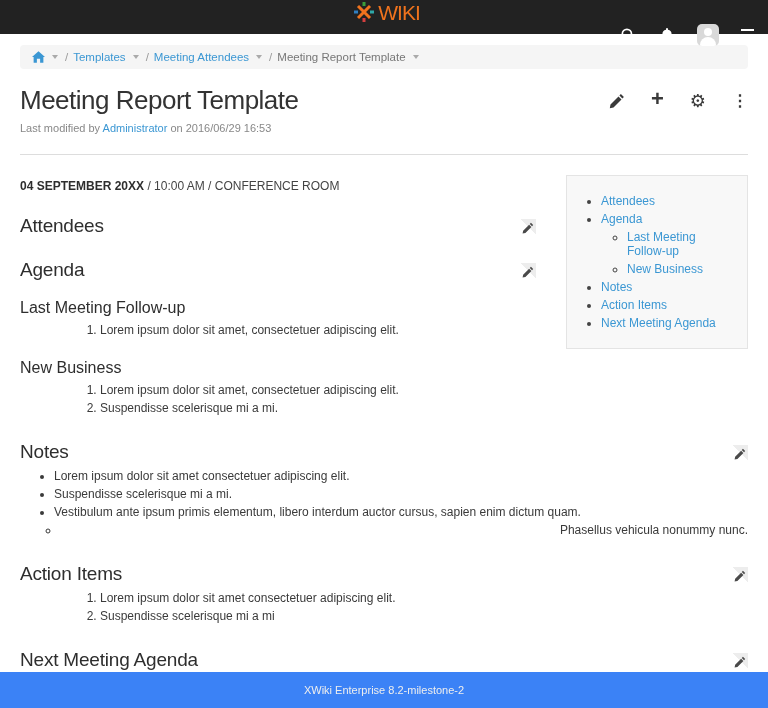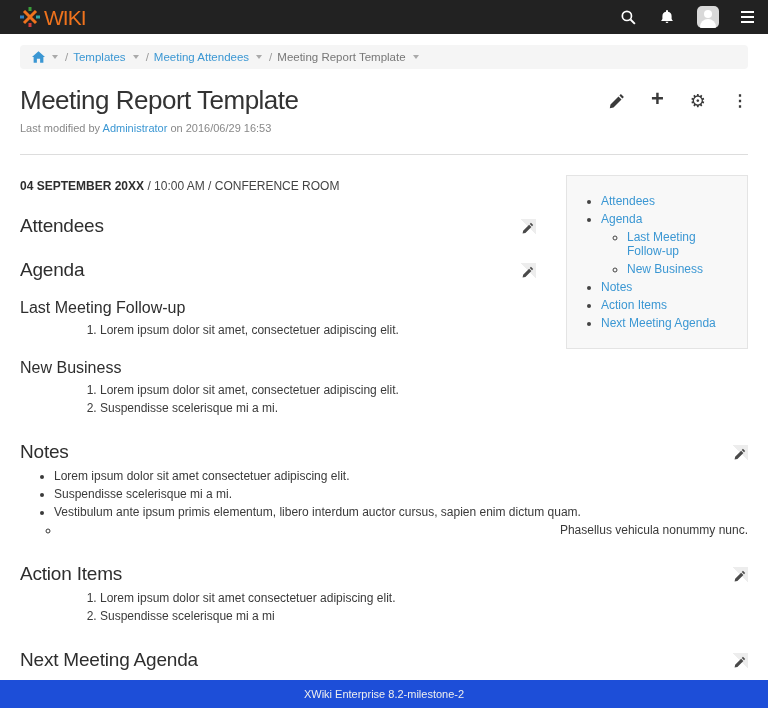--- a/index.html
+++ b/index.html
@@ -13,20 +13,21 @@
   }
   a { text-decoration: none; }
 
   
   .topbar {
     height: 34px;
     background: #222;
     display: flex;
     align-items: center;
     padding: 0 14px 0 18px;
+    flex-direction: column;
   }
   .logo { display: flex; align-items: center; gap: 2px; cursor: pointer; }
   .logo-text {
     color: #f0731d;
     font-size: 21px;
     letter-spacing: -1px;
     font-weight: 400;
     line-height: 1;
   }
   .topbar-actions {
@@ -133,22 +134,22 @@
   }
   .summary-title { font-weight: 700; color: #2e2e2e; font-size: 12px; }
   .summary-box ul { margin: 6px 0 0 22px; list-style: disc; color: #444; }
   .summary-box ul ul { margin: 4px 0 2px 26px; list-style: circle; }
   .summary-box li { margin-bottom: 4px; }
   .summary-link { color: #3b97d3; cursor: pointer; }
 
   .bottombar {
     position: absolute;
     left: 0; right: 0; bottom: 0;
-    height: 28px;
-    background: #1d4ed8;
+    height: 36px;
+    background: #3b82f6;
     color: #eee;
     font-size: 11px;
     display: flex;
     align-items: center;
     justify-content: center;
   }
 </style>
 </head>
 <body>
 

